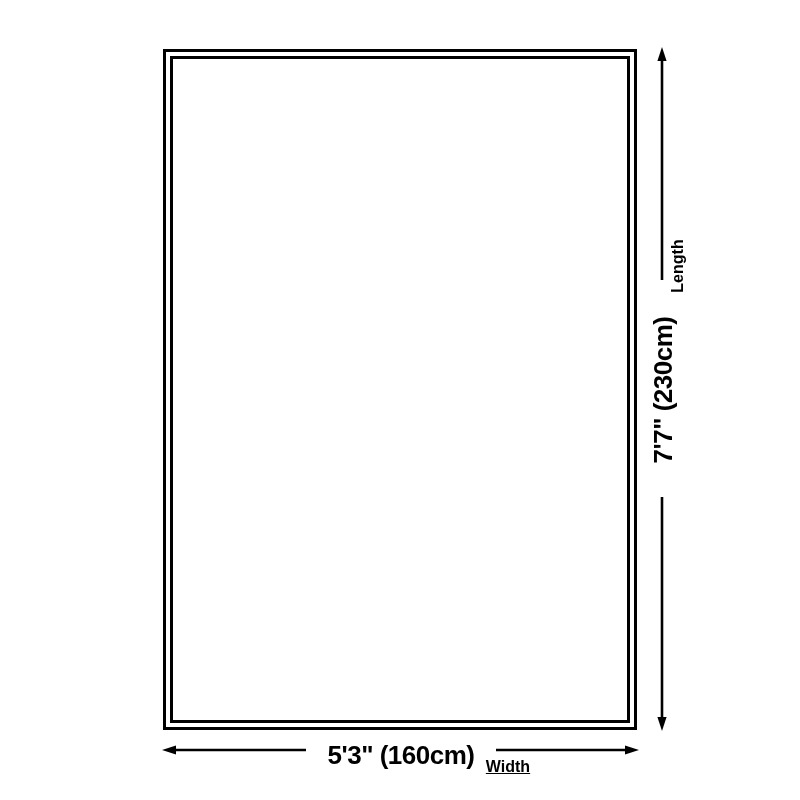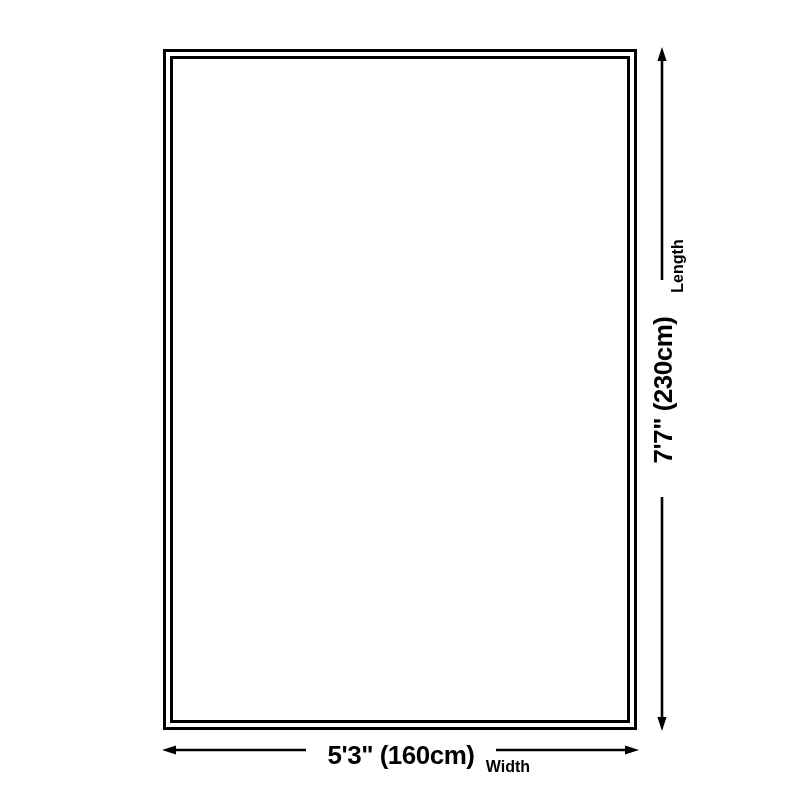--- a/index.html
+++ b/index.html
@@ -70,20 +70,21 @@
   }
   .width-value {
     left: 401px;
     top: 755px;
     transform: translate(-50%, -50%);
   }
   .width-axis {
     left: 508px;
     top: 767px;
     transform: translate(-50%, -50%);
+    text-decoration: underline;
   }
 </style>
 </head>
 <body>
 
 <div class="stage">
 
   <div class="rug">
     <div class="rug-inner"></div>
   </div>

